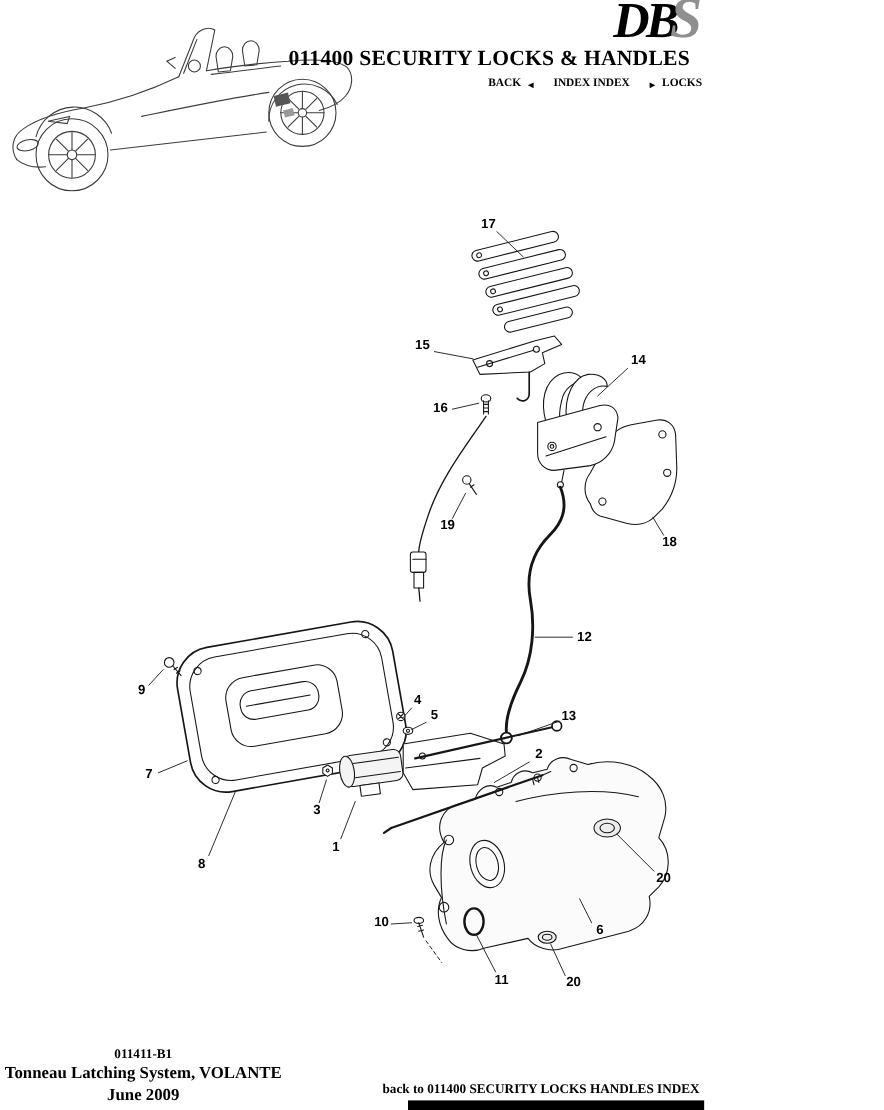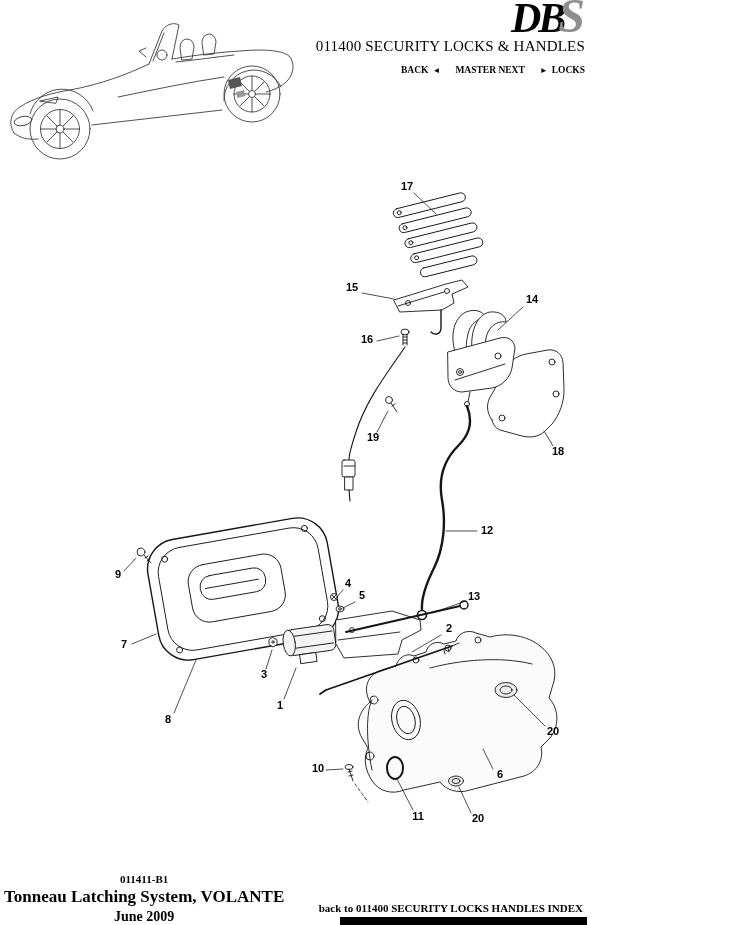--- a/index.html
+++ b/index.html
@@ -2,32 +2,32 @@
 <html><head>
 <meta charset="utf-8">
 <style>
   html,body{margin:0;padding:0;background:#fff;}
   .page{position:relative;width:587px;height:925px;background:#fff;overflow:hidden;
         font-family:"Liberation Serif",serif;color:#000;}
   
   .logo{position:absolute;top:-8px;right:2px;font-style:italic;font-weight:bold;line-height:1;}
   .logo-db{font-size:42px;letter-spacing:-3px;color:#000;}
   .logo-s{font-size:48px;color:#8f8f8f;margin-left:-5px;}
-  .title{position:absolute;top:38px;right:2px;font-size:15px;font-weight:normal;letter-spacing:.2px;}
+  .title{position:absolute;top:38px;right:12px;font-size:18px;font-weight:bold;letter-spacing:.2px;}
   .nav{position:absolute;top:65px;right:2px;display:flex;gap:15px;font-size:9.5px;font-weight:bold;}
   .nav a{color:#000;text-decoration:none;cursor:pointer;display:flex;gap:4px;align-items:center;}
   .arrow{font-size:8px;}
   
   .car-art{position:absolute;left:0;top:0;width:312px;height:178px;}
   .diagram{position:absolute;left:0;top:0;width:737px;height:925px;}
   .callout{font:bold 11px "Liberation Sans",sans-serif;fill:#000;}
   
   .footer-left{position:absolute;left:4px;top:874px;font-weight:bold;line-height:1;text-align:center;}
   .doc-number{font-size:11px;}
-  .doc-title{font-size:17px;margin-top:3px;}
+  .doc-title{font-size:14px;margin-top:3px;}
   .doc-date{font-size:14px;margin-top:5px;}
   .footer-link{position:absolute;right:4px;top:902px;font-size:11px;font-weight:bold;color:#000;
                text-decoration:none;cursor:pointer;padding-left:19px;}
   .footer-bar{position:absolute;right:0;bottom:0;width:247px;height:8px;background:#000;}
 </style>
 </head>
 <body>
 
 <div class="page">
 
@@ -84,21 +84,21 @@
   </svg>
 
   <div class="logo"><span class="logo-db">DB</span><span class="logo-s">S</span></div>
   <div class="title">011400 SECURITY LOCKS &amp; HANDLES</div>
   <nav class="nav">
     <a>
         <span>BACK</span>
         <span class="arrow">◄</span>
       </a>
     <a>
-        <span>MASTER NEXT</span>
+        <span>INDEX INDEX</span>
       </a>
     <a>
         <span class="arrow">►</span>
         <span>LOCKS</span>
       </a>
   </nav>
 
   <svg class="diagram" viewBox="0 0 737 925">
     <g stroke="#161616" stroke-width="0.9" fill="none" stroke-linejoin="round" stroke-linecap="round">
 

